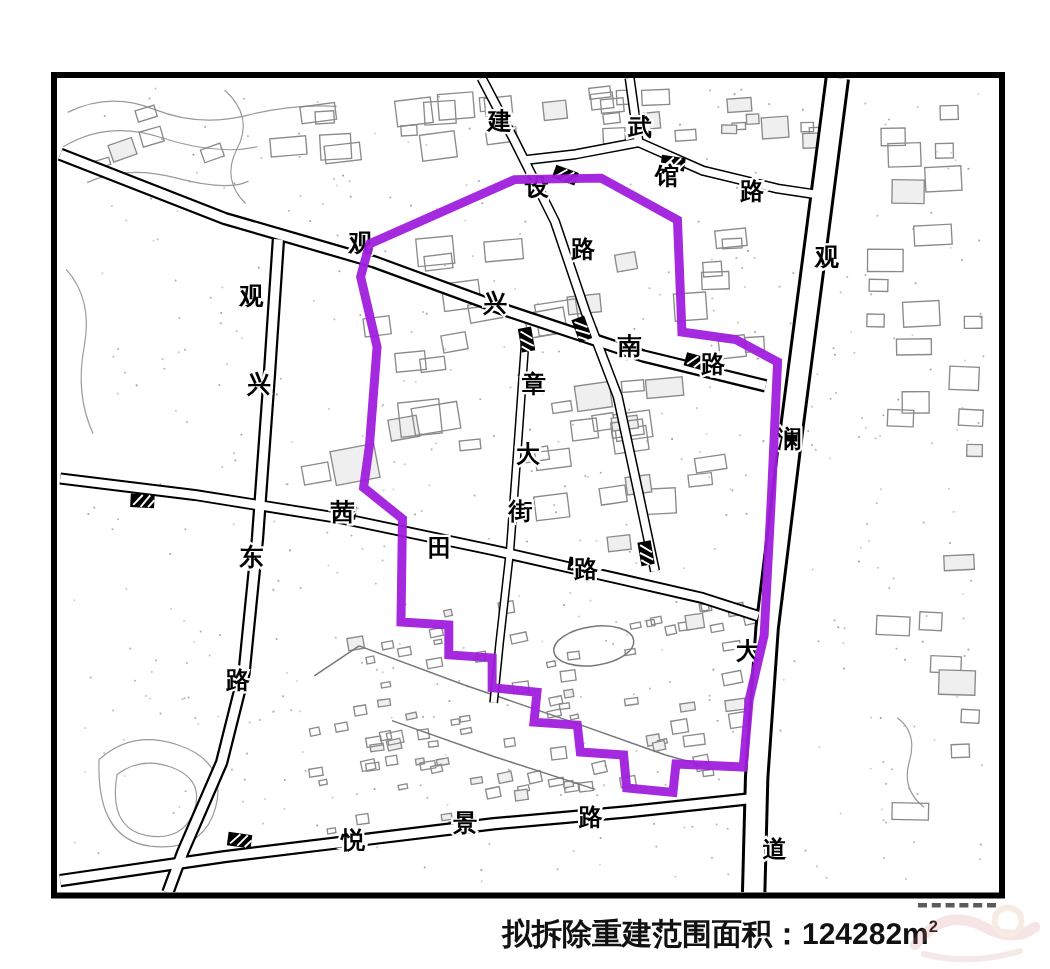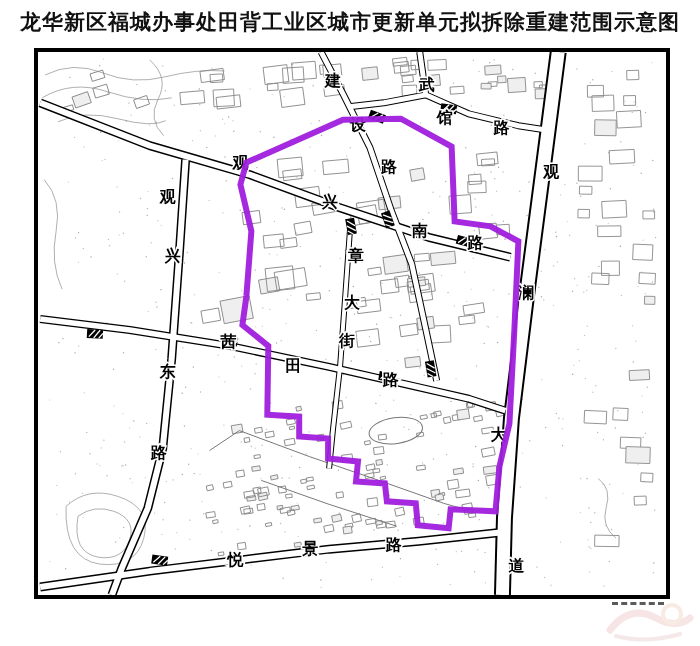--- a/index.html
+++ b/index.html
@@ -15,21 +15,20 @@
            font-size:20px;font-weight:bold;color:#111;white-space:nowrap;}
   #caption .unit sup{font-size:11px;}
   #scale-bar{position:absolute;left:612px;top:602px;width:52px;height:0;
              border-top:3px dashed #333;opacity:.8;}
   #watermark{position:absolute;right:2px;bottom:2px;width:96px;height:48px;opacity:.20;}
 </style>
 </head>
 <body>
 
 <div id="page">
-  <div id="map-title">龙华新区福城办事处田背工业区城市更新单元拟拆除重建范围示意图</div>
   <div id="map-border"></div>
   <div id="map-canvas">
       <svg viewBox="38 52 630 545" width="628" height="543">
         <g>
           <circle cx="200.2" cy="104.9" r="0.7" fill="#8f8f8f" opacity="0.64"></circle>
           <circle cx="181.9" cy="257.9" r="0.7" fill="#8f8f8f" opacity="0.36"></circle>
           <circle cx="320.1" cy="121.0" r="0.7" fill="#8f8f8f" opacity="0.79"></circle>
           <circle cx="656.7" cy="511.9" r="0.7" fill="#8f8f8f" opacity="0.60"></circle>
           <circle cx="439.8" cy="516.3" r="0.7" fill="#8f8f8f" opacity="0.65"></circle>
           <circle cx="100.8" cy="132.6" r="0.7" fill="#8f8f8f" opacity="0.83"></circle>
@@ -876,18 +875,21 @@
           <text x="446" y="123" font-size="16" font-weight="bold" fill="#000" stroke="#fff" stroke-width="3" paint-order="stroke" text-anchor="middle" font-family="&quot;Liberation Sans&quot;,&quot;DejaVu Sans&quot;,sans-serif">馆</text>
           <text x="503" y="133" font-size="16" font-weight="bold" fill="#000" stroke="#fff" stroke-width="3" paint-order="stroke" text-anchor="middle" font-family="&quot;Liberation Sans&quot;,&quot;DejaVu Sans&quot;,sans-serif">路</text>
           <text x="357" y="262" font-size="16" font-weight="bold" fill="#000" stroke="#fff" stroke-width="3" paint-order="stroke" text-anchor="middle" font-family="&quot;Liberation Sans&quot;,&quot;DejaVu Sans&quot;,sans-serif">章</text>
           <text x="353" y="309" font-size="16" font-weight="bold" fill="#000" stroke="#fff" stroke-width="3" paint-order="stroke" text-anchor="middle" font-family="&quot;Liberation Sans&quot;,&quot;DejaVu Sans&quot;,sans-serif">大</text>
           <text x="348" y="347" font-size="16" font-weight="bold" fill="#000" stroke="#fff" stroke-width="3" paint-order="stroke" text-anchor="middle" font-family="&quot;Liberation Sans&quot;,&quot;DejaVu Sans&quot;,sans-serif">街</text>
         </g>
         <path d="M247,163L344,120L402,119L453,147L456,222L492,227L520,242L516,330L511,425L501,468L497,513L452,511L450,530L419,527L417,505L388,503L386,485L357,483L359,463L329,460L329,440L300,438L300,418L268,416L269,347L243,326L247,297L252,232L241,185Z" fill="none" stroke="#A01EDC" stroke-width="6" stroke-linejoin="miter" opacity="0.95"></path>
       </svg>
     </div>
   <div id="scale-bar"></div>
+  <div id="caption">
+    <span>拟拆除重建范围面积：</span><span>124282</span><span class="unit"><span>m</span><sup>2</sup></span>
+  </div>
   <svg id="watermark" viewBox="0 0 96 48">
     <path d="M8,34 q20,-26 46,-12 q20,11 34,0" fill="none" stroke="#d97c7c" stroke-width="7" stroke-linecap="round"></path>
     <circle cx="70" cy="18" r="9" fill="none" stroke="#d9a07c" stroke-width="4"></circle>
     <path d="M14,40 q30,8 64,-2" fill="none" stroke="#cc8f8f" stroke-width="4" stroke-linecap="round"></path>
   </svg>
 </div>
 
 </body></html>

